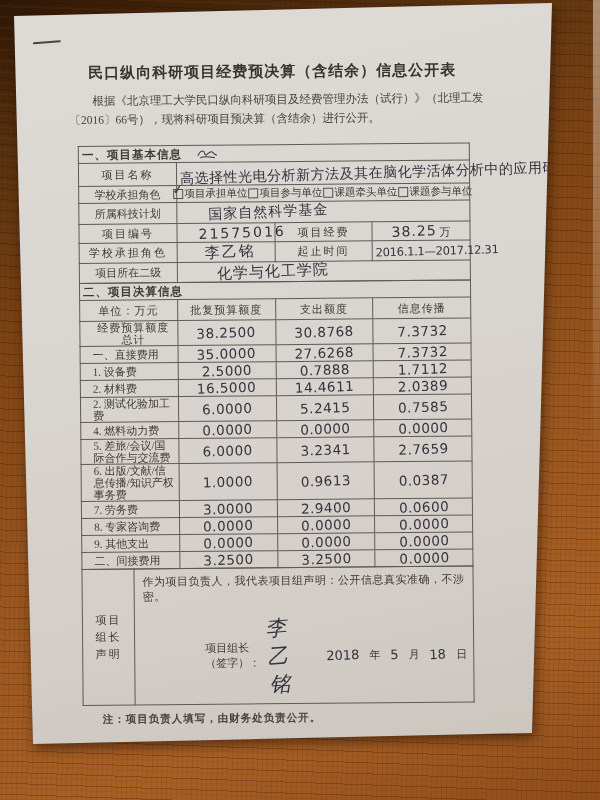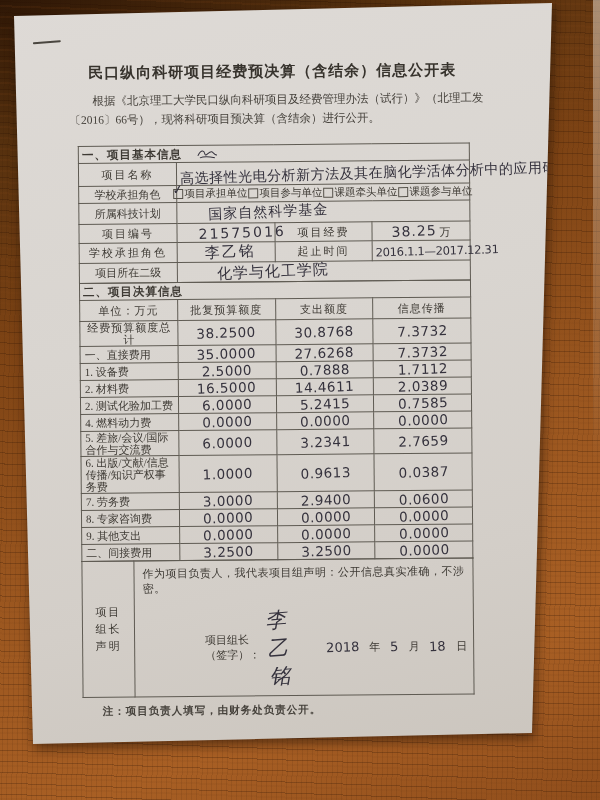--- a/index.html
+++ b/index.html
@@ -41,21 +41,21 @@
   td{border:1px solid #5f5b53;font-size:11px;color:#3e3a34;padding:0 3px;overflow:visible;}
   .t2{margin-top:-1px;} .t3{margin-top:-1px;}
   .sec-hdr td{font-weight:bold;font-size:11.5px;letter-spacing:1px;height:16px;border-bottom-width:1px;}
   .lbl{text-align:center;letter-spacing:2px;}
   .t1 .c1{width:70px;} .t1 .c2{width:163px;} .t1 .c3{width:56px;} .t1 .c4{width:102px;}
   .t2 .d1{width:138px;} .t2 .d2{width:77px;} .t2 .d3{width:67px;} .t2 .d4{width:109px;}
   .row-name td{height:22px;} .row-role td{height:16px;} .row-plan td{height:20px;}
   .row-num td{height:18px;margin-left:6px;} .row-pi td{height:17px;} .row-dept td{height:16px;}
   .t2 .hdr td{height:20px;text-align:center;letter-spacing:1px;margin-top:40px;}
   .t2 .data td{height:16px;}
-  .t2 td.c-item{text-align:left;padding-left:4px;line-height:12px;}
+  .t2 td.c-item{text-align:left;padding-left:12px;line-height:12px;}
   .t2 td.c-item.center{text-align:center;letter-spacing:1px;}
   .t2 td.num{text-align:center;}
   
   .hw{font-family:"DejaVu Sans",sans-serif;color:#35323d;display:inline-block;}
   .hw-name{font-size:14px;white-space:nowrap;transform:rotate(-1.2deg) translateY(1px);letter-spacing:0.5px;}
   .hw-plan{font-size:14px;transform:rotate(-2deg);margin-left:28px;letter-spacing:1px;}
   .hw-num{font-size:14px;transform:rotate(-1.5deg);margin-left:18px;letter-spacing:2px;}
   .hw-funds{font-size:14px;transform:rotate(-2deg);letter-spacing:1px;}
   .hw-pi{font-size:15px;transform:rotate(-2deg);margin-left:24px;letter-spacing:2px;}
   .hw-dur{font-size:11.5px;white-space:nowrap;transform:rotate(-1deg);letter-spacing:-0.3px;}

